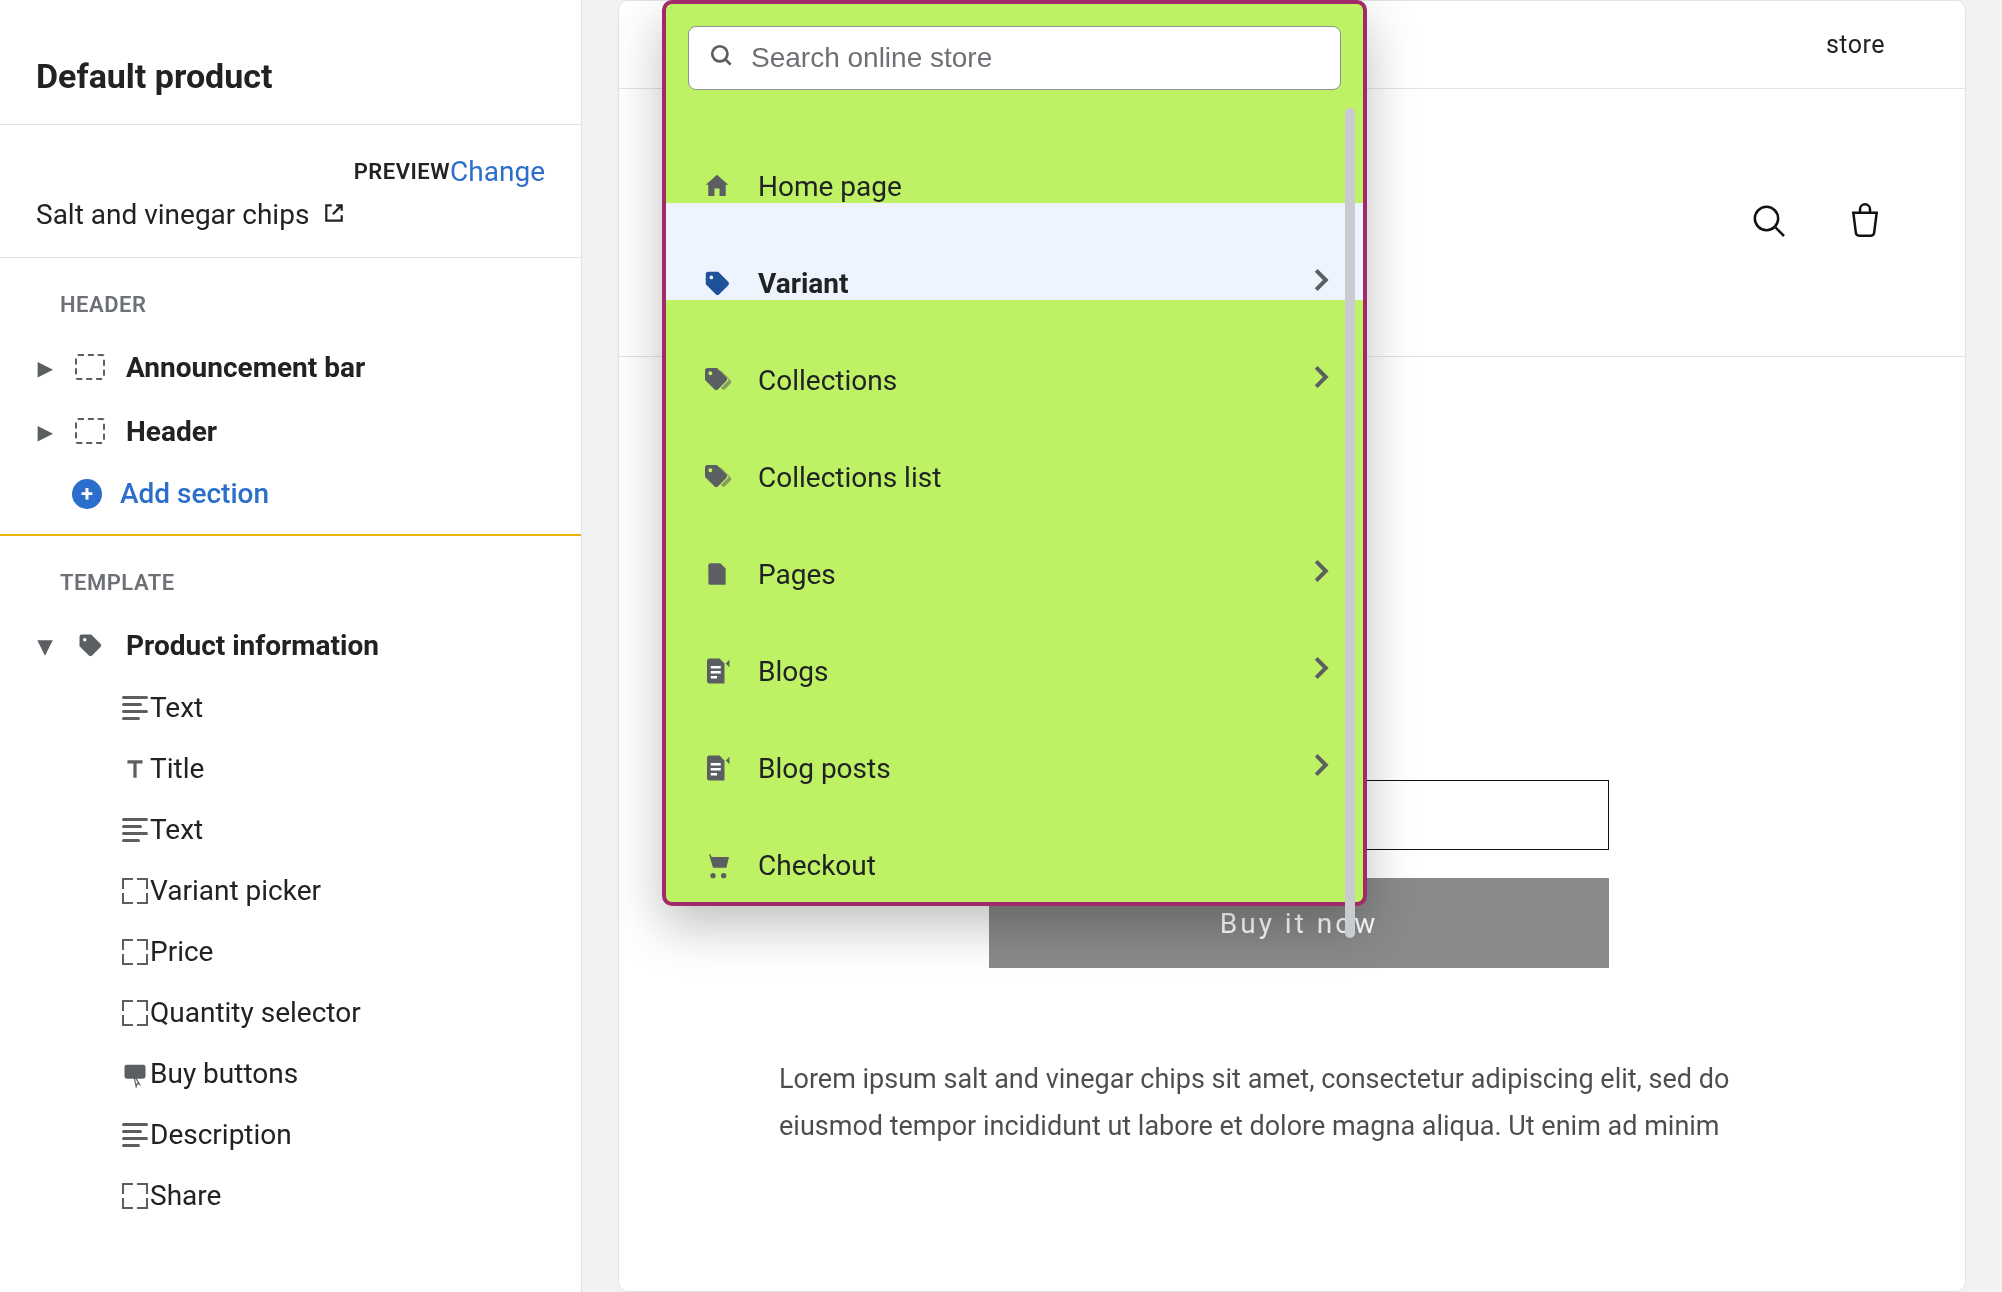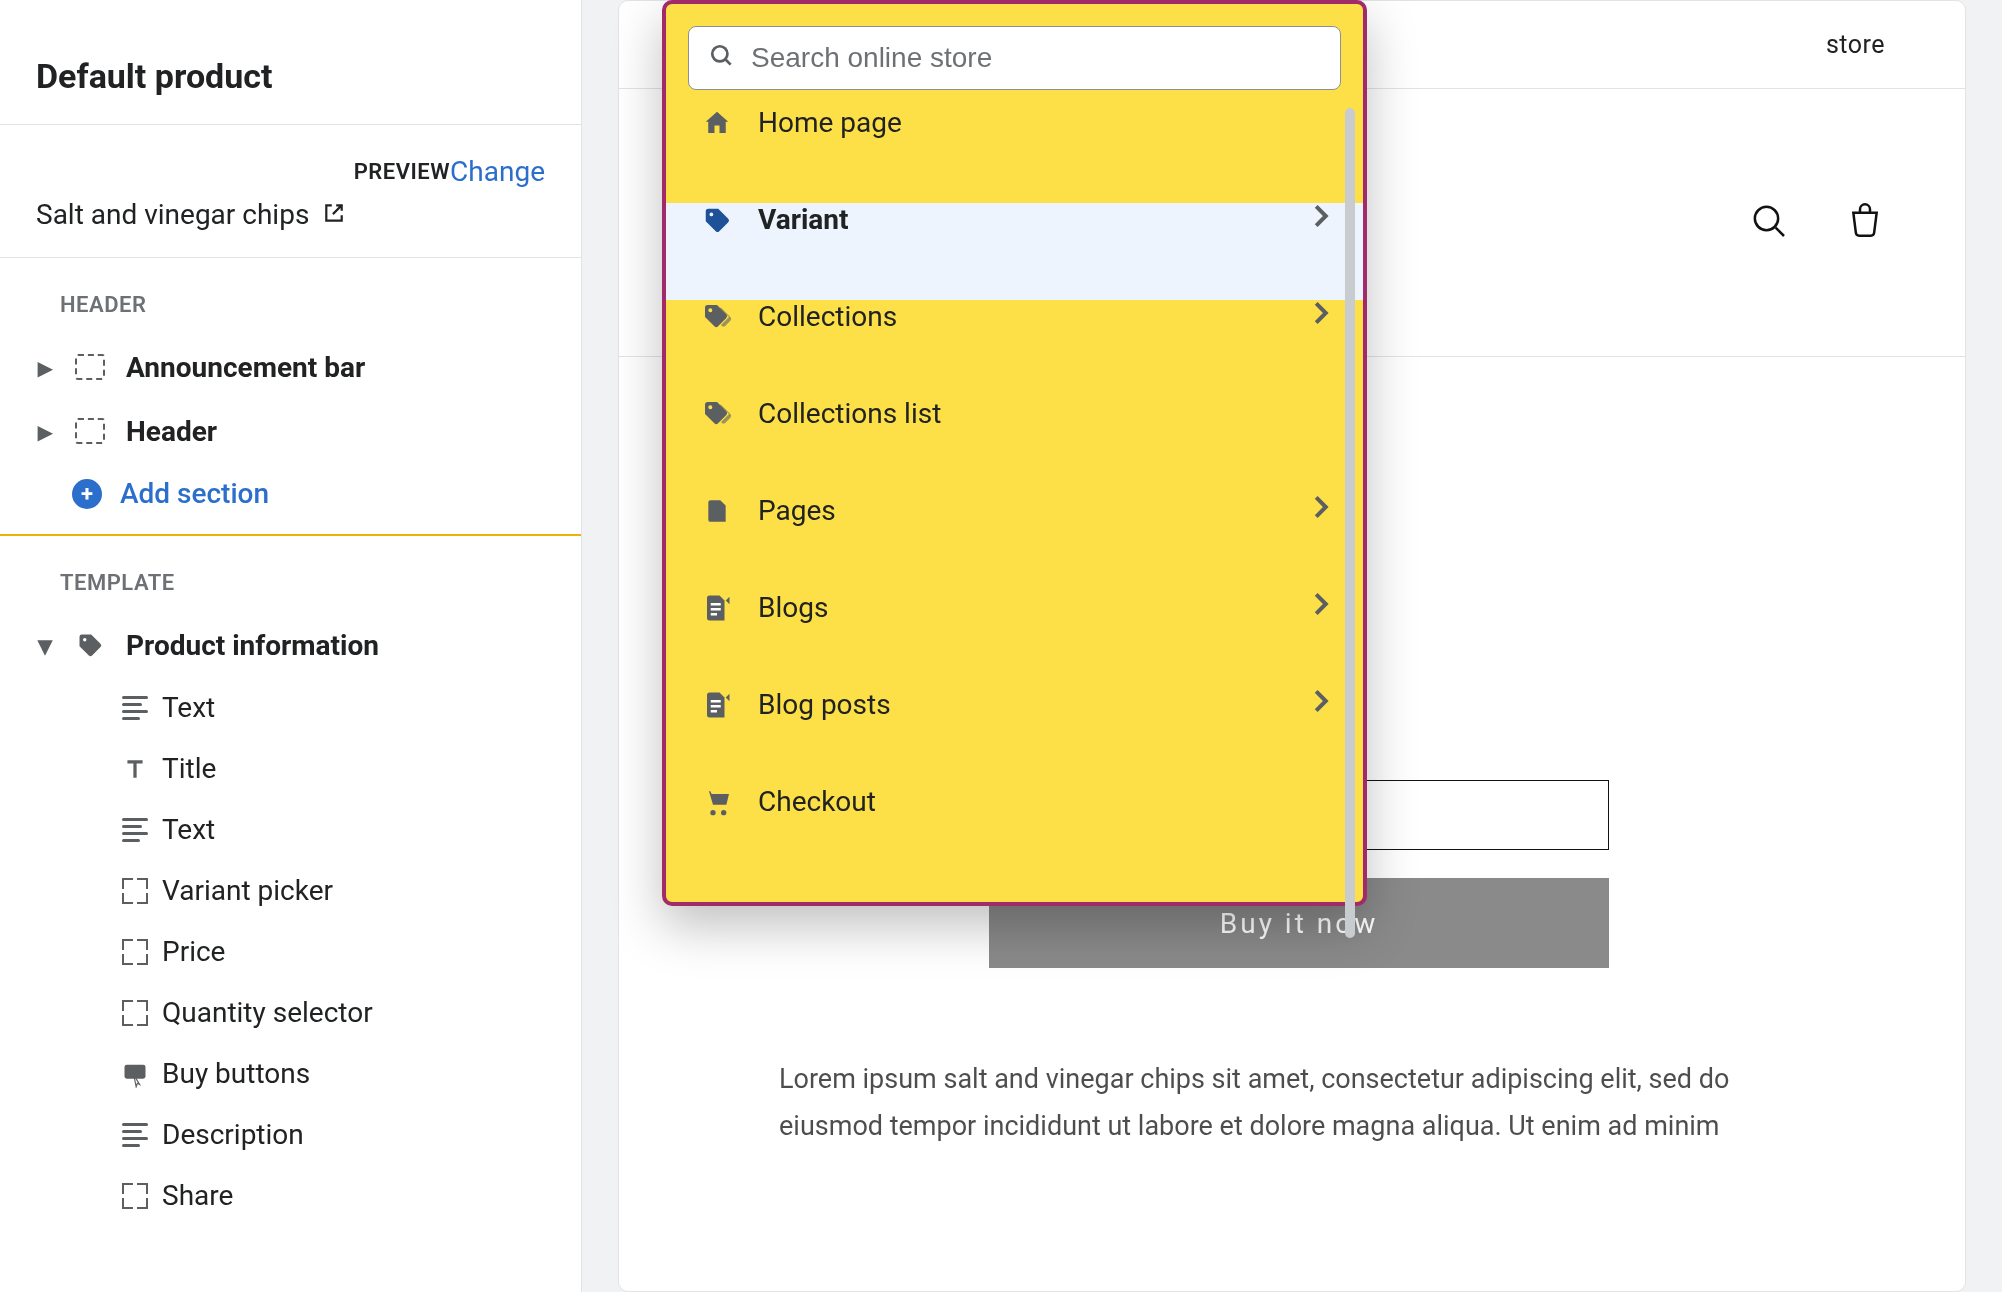--- a/index.html
+++ b/index.html
@@ -17,21 +17,21 @@
   .ext-icon svg { width: 22px; height: 22px; }
 
   .sb-group { padding: 34px 0 10px 0; border-bottom: 2px solid #eab308; }
   .sb-group-label { font-size: 22px; font-weight: 600; color: #6d7175; letter-spacing: 0.5px; padding: 0 36px 0 60px; margin-bottom: 18px;}
   .sb-item { display: flex; align-items: center; gap: 18px; padding: 14px 36px 14px 36px; font-size: 28px; color: #202223; cursor: pointer; }
   .sb-item .caret { width: 18px; display:flex; justify-content:center; color:#5c5f62;}
   .sb-item .icon { width: 36px; height: 36px; display: flex; align-items: center; justify-content: center; }
   .sb-item.bold { font-weight: 700; }
   .sb-add { color: #2c6ecb; font-weight:500;}
   .sb-add .plus { width: 30px; height: 30px; border-radius: 50%; background: #2c6ecb; display: flex; align-items: center; justify-content: center; color: #fff; font-size: 22px; font-weight:700;}
-  .sb-child { padding-left: 120px; display:flex; align-items:center; gap:12px; font-size:28px; color:#202223; padding-top:14px; padding-bottom:14px; cursor:pointer;}
+  .sb-child { padding-left: 120px; display:flex; align-items:center; gap:0; font-size:28px; color:#202223; padding-top:14px; padding-bottom:14px; cursor:pointer;}
   .sb-child .icon { width:30px; height:30px; display:flex; align-items:center; justify-content:center; color:#5c5f62;}
   .sb-group.nogap { border-bottom:none; }
 
   
   .preview { flex: 1; background: #f1f2f3; padding: 0 36px; position: relative; }
   .store-frame { background: #fff; border: 1px solid #e1e3e5; border-radius: 10px; margin-top: 0; height: 100%; overflow:hidden; position:relative;}
   .topbar { height: 88px; border-bottom: 1px solid #e1e3e5; display:flex; align-items:center; justify-content:flex-end; padding: 0 80px; color:#202223; font-size:25px; letter-spacing:0.5px;}
   .store-header { height: 268px; border-bottom: 1px solid #e1e3e5; display:flex; align-items:center; justify-content:space-between; padding: 0 80px;}
   .hamburger { width:40px; height:40px; display:flex; flex-direction:column; justify-content:center; gap:9px; cursor:pointer;}
   .hamburger span { display:block; height:3px; background:#121212; width:40px;}
@@ -43,28 +43,28 @@
   .vendor { font-size: 20px; letter-spacing: 5px; color: rgba(18,18,18,0.75); margin-bottom: 14px; padding-left: 260px;}
   .ptitle { font-size: 62px; color: #121212; font-family: Georgia, 'Times New Roman', serif; margin-bottom: 44px; padding-left: 260px;}
   .soldout { font-size: 27px; letter-spacing: 3px; color: rgba(18,18,18,0.6); margin-bottom: 46px; padding-left:260px;}
   .qty { display:flex; border:1px solid #121212; height:70px; width:210px; margin-left:260px; margin-bottom:52px;}
   .qty div { flex:1; display:flex; align-items:center; justify-content:center; font-size:28px; color:#121212;}
   .addcart { border:1px solid #121212; height:70px; width:620px; margin-left:260px; margin-bottom:28px; display:flex; align-items:center; justify-content:center; background:#fff;}
   .buynow { background:#8a8a8a; color:#fff; height:90px; width:620px; margin-left:260px; display:flex; align-items:center; justify-content:center; font-size:28px; letter-spacing:3px;}
   .desc { margin-top: 88px; font-size: 27px; line-height: 1.75; color: rgba(18,18,18,0.75); max-width: 1060px; padding-left: 50px;}
 
   
-  .popover { position: absolute; left: 80px; top: 0; width: 705px; background: #fde047; border: 4px solid #a02a6a; border-radius: 10px; box-shadow: 0 20px 50px rgba(0,0,0,0.25); z-index: 50; padding-bottom: 20px;}
+  .popover { position: absolute; left: 80px; top: 0; width: 705px; background: #bef264; border: 4px solid #a02a6a; border-radius: 10px; box-shadow: 0 20px 50px rgba(0,0,0,0.25); z-index: 50; padding-bottom: 20px;}
   .pop-search-wrap { padding: 22px 22px 16px 22px; }
   .pop-search { display:flex; align-items:center; gap:16px; border:1px solid #8c9196; border-radius:8px; height:64px; padding:0 20px; background:#fff;}
   .pop-search input { border:none; outline:none; font-size:28px; flex:1; color:#202223; background:transparent;}
   .pop-search input::placeholder { color:#6d7175;}
   .pop-list { position:relative; }
   .pop-scrollbar { position:absolute; right:8px; top:2px; width:10px; height: 830px; background:#c9cccf; border-radius:5px;}
-  .pop-item { display:flex; align-items:flex-start; gap:24px; height:97px; padding:0 34px; cursor:pointer; font-size:28px; color:#202223;}
+  .pop-item { display:flex; align-items:flex-end; gap:24px; height:97px; padding:0 34px; cursor:pointer; font-size:28px; color:#202223;}
   .pop-item.active { background:#edf4fe; font-weight:700; }
   .pop-item .picon { width:34px; height:34px; display:flex; align-items:center; justify-content:center; color:#5c5f62;}
   .pop-item.active .picon { color:#1f5199;}
   .pop-item .chev { margin-left:auto; color:#5c5f62;}
   .pop-item .chev svg { width:16px; height:26px;}
 
   
   .dashed-box { width:30px; height:26px; border:2px dashed #5c5f62; border-radius:3px;}
   .lines-icon { display:flex; flex-direction:column; gap:4px;}
   .lines-icon span { display:block; height:3px; background:#5c5f62; border-radius:2px;}

